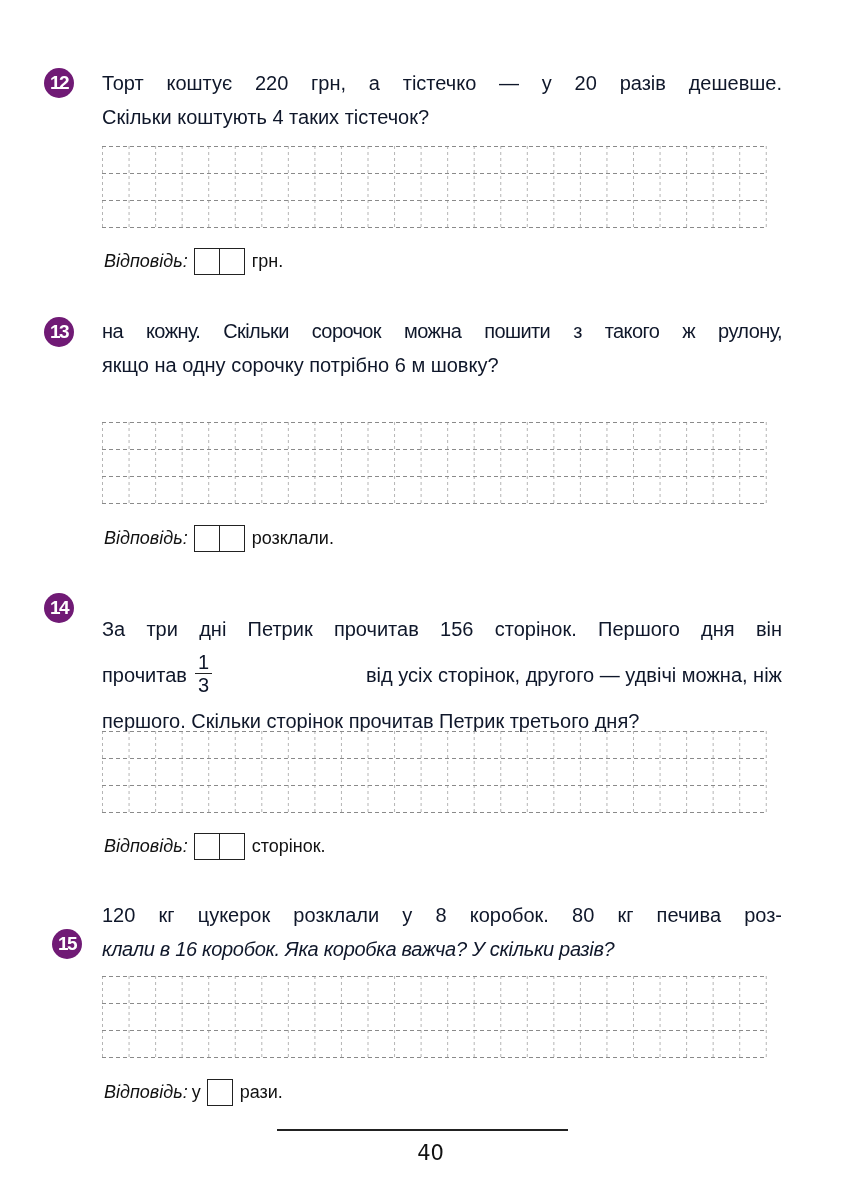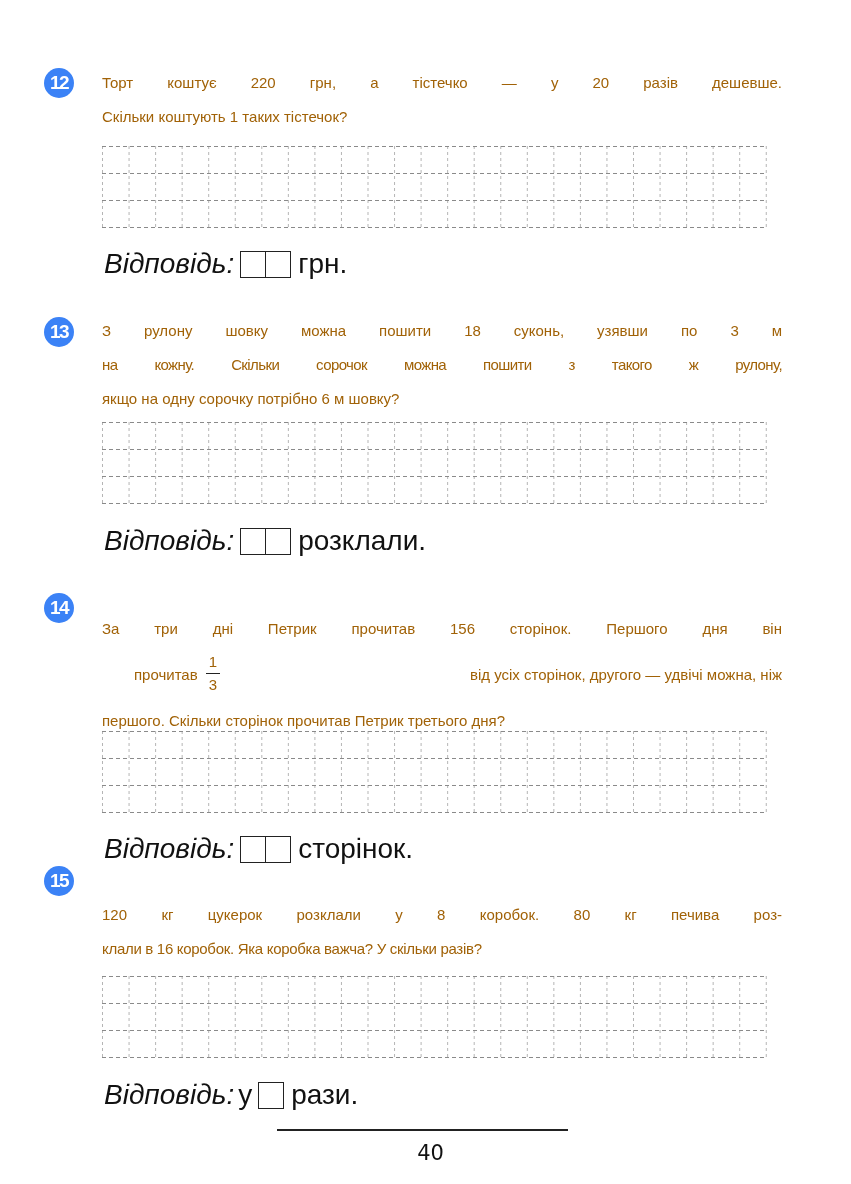--- a/index.html
+++ b/index.html
@@ -1,50 +1,50 @@
 <!DOCTYPE html>
 <html><head>
 <meta charset="utf-8">
 <style>
   html, body { margin:0; padding:0; background:#ffffff; }
   body { width:851px; height:1184px; position:relative; overflow:hidden;
          font-family:"DejaVu Sans","Liberation Sans",sans-serif; color:#111; }
   .problem { position:absolute; left:0; width:851px; }
   .bullet { position:absolute; left:44px; width:30px; height:30px; border-radius:50%;
-            background:#3b82f6; color:#fff; font-weight:bold; font-size:19px;
+            background:#701a75; color:#fff; font-weight:bold; font-size:19px;
             display:flex; align-items:center; justify-content:center;
             font-family:"Liberation Sans",sans-serif; letter-spacing:-1.5px; }
-  .text { position:absolute; left:102px; width:680px; font-size:15px; line-height:34px;
-          font-family:"Liberation Sans",sans-serif; color:#a16207; text-align:justify; }
+  .text { position:absolute; left:102px; width:680px; font-size:20px; line-height:34px;
+          font-family:"Liberation Sans",sans-serif; color:#0f172a; text-align:justify; }
   .text .line { display:block; white-space:nowrap; }
   .text .justify { text-align-last:justify; white-space:normal; }
   .grid-wrap { position:absolute; left:102px; width:665px; height:82px; overflow:hidden; }
   .grid-wrap svg { display:block; }
-  .answer { position:absolute; left:104px; font-size:28px; font-family:"Liberation Sans",sans-serif;
+  .answer { position:absolute; left:104px; font-size:18px; font-family:"Liberation Sans",sans-serif;
             display:flex; align-items:center; gap:4px;justify-content:space-between; }
   .answer .label { font-style:italic; }
   .box { display:inline-flex; border:1.6px solid #222; height:25px; margin:0 3px 0 2px; }
   .box .cell { width:24px; height:25px; }
   .box .cell + .cell { border-left:1.6px solid #222; }
   .frac { display:inline-flex; flex-direction:column; align-items:center; vertical-align:middle;
           margin:0 8px; line-height:22px; position:relative; top:-2px; }
   .frac .num { border-bottom:1.5px solid #222; padding:0 3px; }
   .footer-rule { position:absolute; left:277px; top:1129px; width:291px; height:2px; background:#222; }
   .page-num { position:absolute; left:0; width:851px; top:1141px; text-align:center;
               font-size:21px; font-family:"DejaVu Sans",sans-serif; padding-left:16px; box-sizing:border-box; }
   .page-num span { position:relative; left:-3px; }
 </style>
 </head>
 <body>
 
 <div class="problem">
   <div class="bullet" style="top:68px;">12</div>
   <div class="text" style="top:66px;">
     <span class="line justify">Торт коштує 220 грн, а тістечко — у 20 разів дешевше.</span>
-    <span class="line">Скільки коштують 1 таких тістечок?</span>
+    <span class="line">Скільки коштують 4 таких тістечок?</span>
   </div>
   <div class="grid-wrap" style="top:146px;">
     <svg width="665" height="82">
       <g stroke="#b5b5b5" stroke-width="1" stroke-dasharray="3,3" class="vlines">
           <line x1="0.5" x2="0.5" y1="0" y2="82"></line>
           <line x1="27.05" x2="27.05" y1="0" y2="82"></line>
           <line x1="53.6" x2="53.6" y1="0" y2="82"></line>
           <line x1="80.15" x2="80.15" y1="0" y2="82"></line>
           <line x1="106.7" x2="106.7" y1="0" y2="82"></line>
           <line x1="133.25" x2="133.25" y1="0" y2="82"></line>
@@ -83,21 +83,20 @@
         <span class="cell"></span>
         <span class="cell"></span>
       </span>
     <span>грн.</span>
   </div>
 </div>
 
 <div class="problem">
   <div class="bullet" style="top:317px;">13</div>
   <div class="text" style="top:314px;">
-    <span class="line justify">З рулону шовку можна пошити 18 суконь, узявши по 3 м</span>
     <span class="line justify" style="letter-spacing:-0.6px;">на кожну. Скільки сорочок можна пошити з такого ж рулону,</span>
     <span class="line">якщо на одну сорочку потрібно 6 м шовку?</span>
   </div>
   <div class="grid-wrap" style="top:422px;">
     <svg width="665" height="82">
       <g stroke="#b5b5b5" stroke-width="1" stroke-dasharray="3,3" class="vlines">
           <line x1="0.5" x2="0.5" y1="0" y2="82"></line>
           <line x1="27.05" x2="27.05" y1="0" y2="82"></line>
           <line x1="53.6" x2="53.6" y1="0" y2="82"></line>
           <line x1="80.15" x2="80.15" y1="0" y2="82"></line>
@@ -139,21 +138,21 @@
         <span class="cell"></span>
       </span>
     <span>розклали.</span>
   </div>
 </div>
 
 <div class="problem">
   <div class="bullet" style="top:593px;">14</div>
   <div class="text" style="top:606px; line-height:46px;">
     <span class="line justify">За три дні Петрик прочитав 156 сторінок. Першого дня він</span>
-    <span class="line" style="display:flex; align-items:center; justify-content:space-between; height:46px;margin-left:32px;">
+    <span class="line" style="display:flex; align-items:center; justify-content:space-between; height:46px;">
       <span style="display:flex; align-items:center;">
         <span>прочитав</span>
         <span class="frac">
           <span class="num">1</span>
           <span class="den">3</span>
         </span>
       </span>
       <span>від усіх сторінок, другого — удвічі можна, ніж</span>
     </span>
     <span class="line">першого. Скільки сторінок прочитав Петрик третього дня?</span>
@@ -200,24 +199,24 @@
     <span class="label">Відповідь:</span>
     <span class="box">
         <span class="cell"></span>
         <span class="cell"></span>
       </span>
     <span>сторінок.</span>
   </div>
 </div>
 
 <div class="problem">
-  <div class="bullet" style="top:866px;">15</div>
+  <div class="bullet" style="top:929px;margin-left:8px;">15</div>
   <div class="text" style="top:898px;">
     <span class="line justify">120 кг цукерок розклали у 8 коробок. 80 кг печива роз-</span>
-    <span class="line" style="letter-spacing:-0.3px;">клали в 16 коробок. Яка коробка важча? У скільки разів?</span>
+    <span class="line" style="letter-spacing:-0.3px;font-style:italic;">клали в 16 коробок. Яка коробка важча? У скільки разів?</span>
   </div>
   <div class="grid-wrap" style="top:976px;">
     <svg width="665" height="82">
       <g stroke="#b5b5b5" stroke-width="1" stroke-dasharray="3,3" class="vlines">
           <line x1="0.5" x2="0.5" y1="0" y2="82"></line>
           <line x1="27.05" x2="27.05" y1="0" y2="82"></line>
           <line x1="53.6" x2="53.6" y1="0" y2="82"></line>
           <line x1="80.15" x2="80.15" y1="0" y2="82"></line>
           <line x1="106.7" x2="106.7" y1="0" y2="82"></line>
           <line x1="133.25" x2="133.25" y1="0" y2="82"></line>

